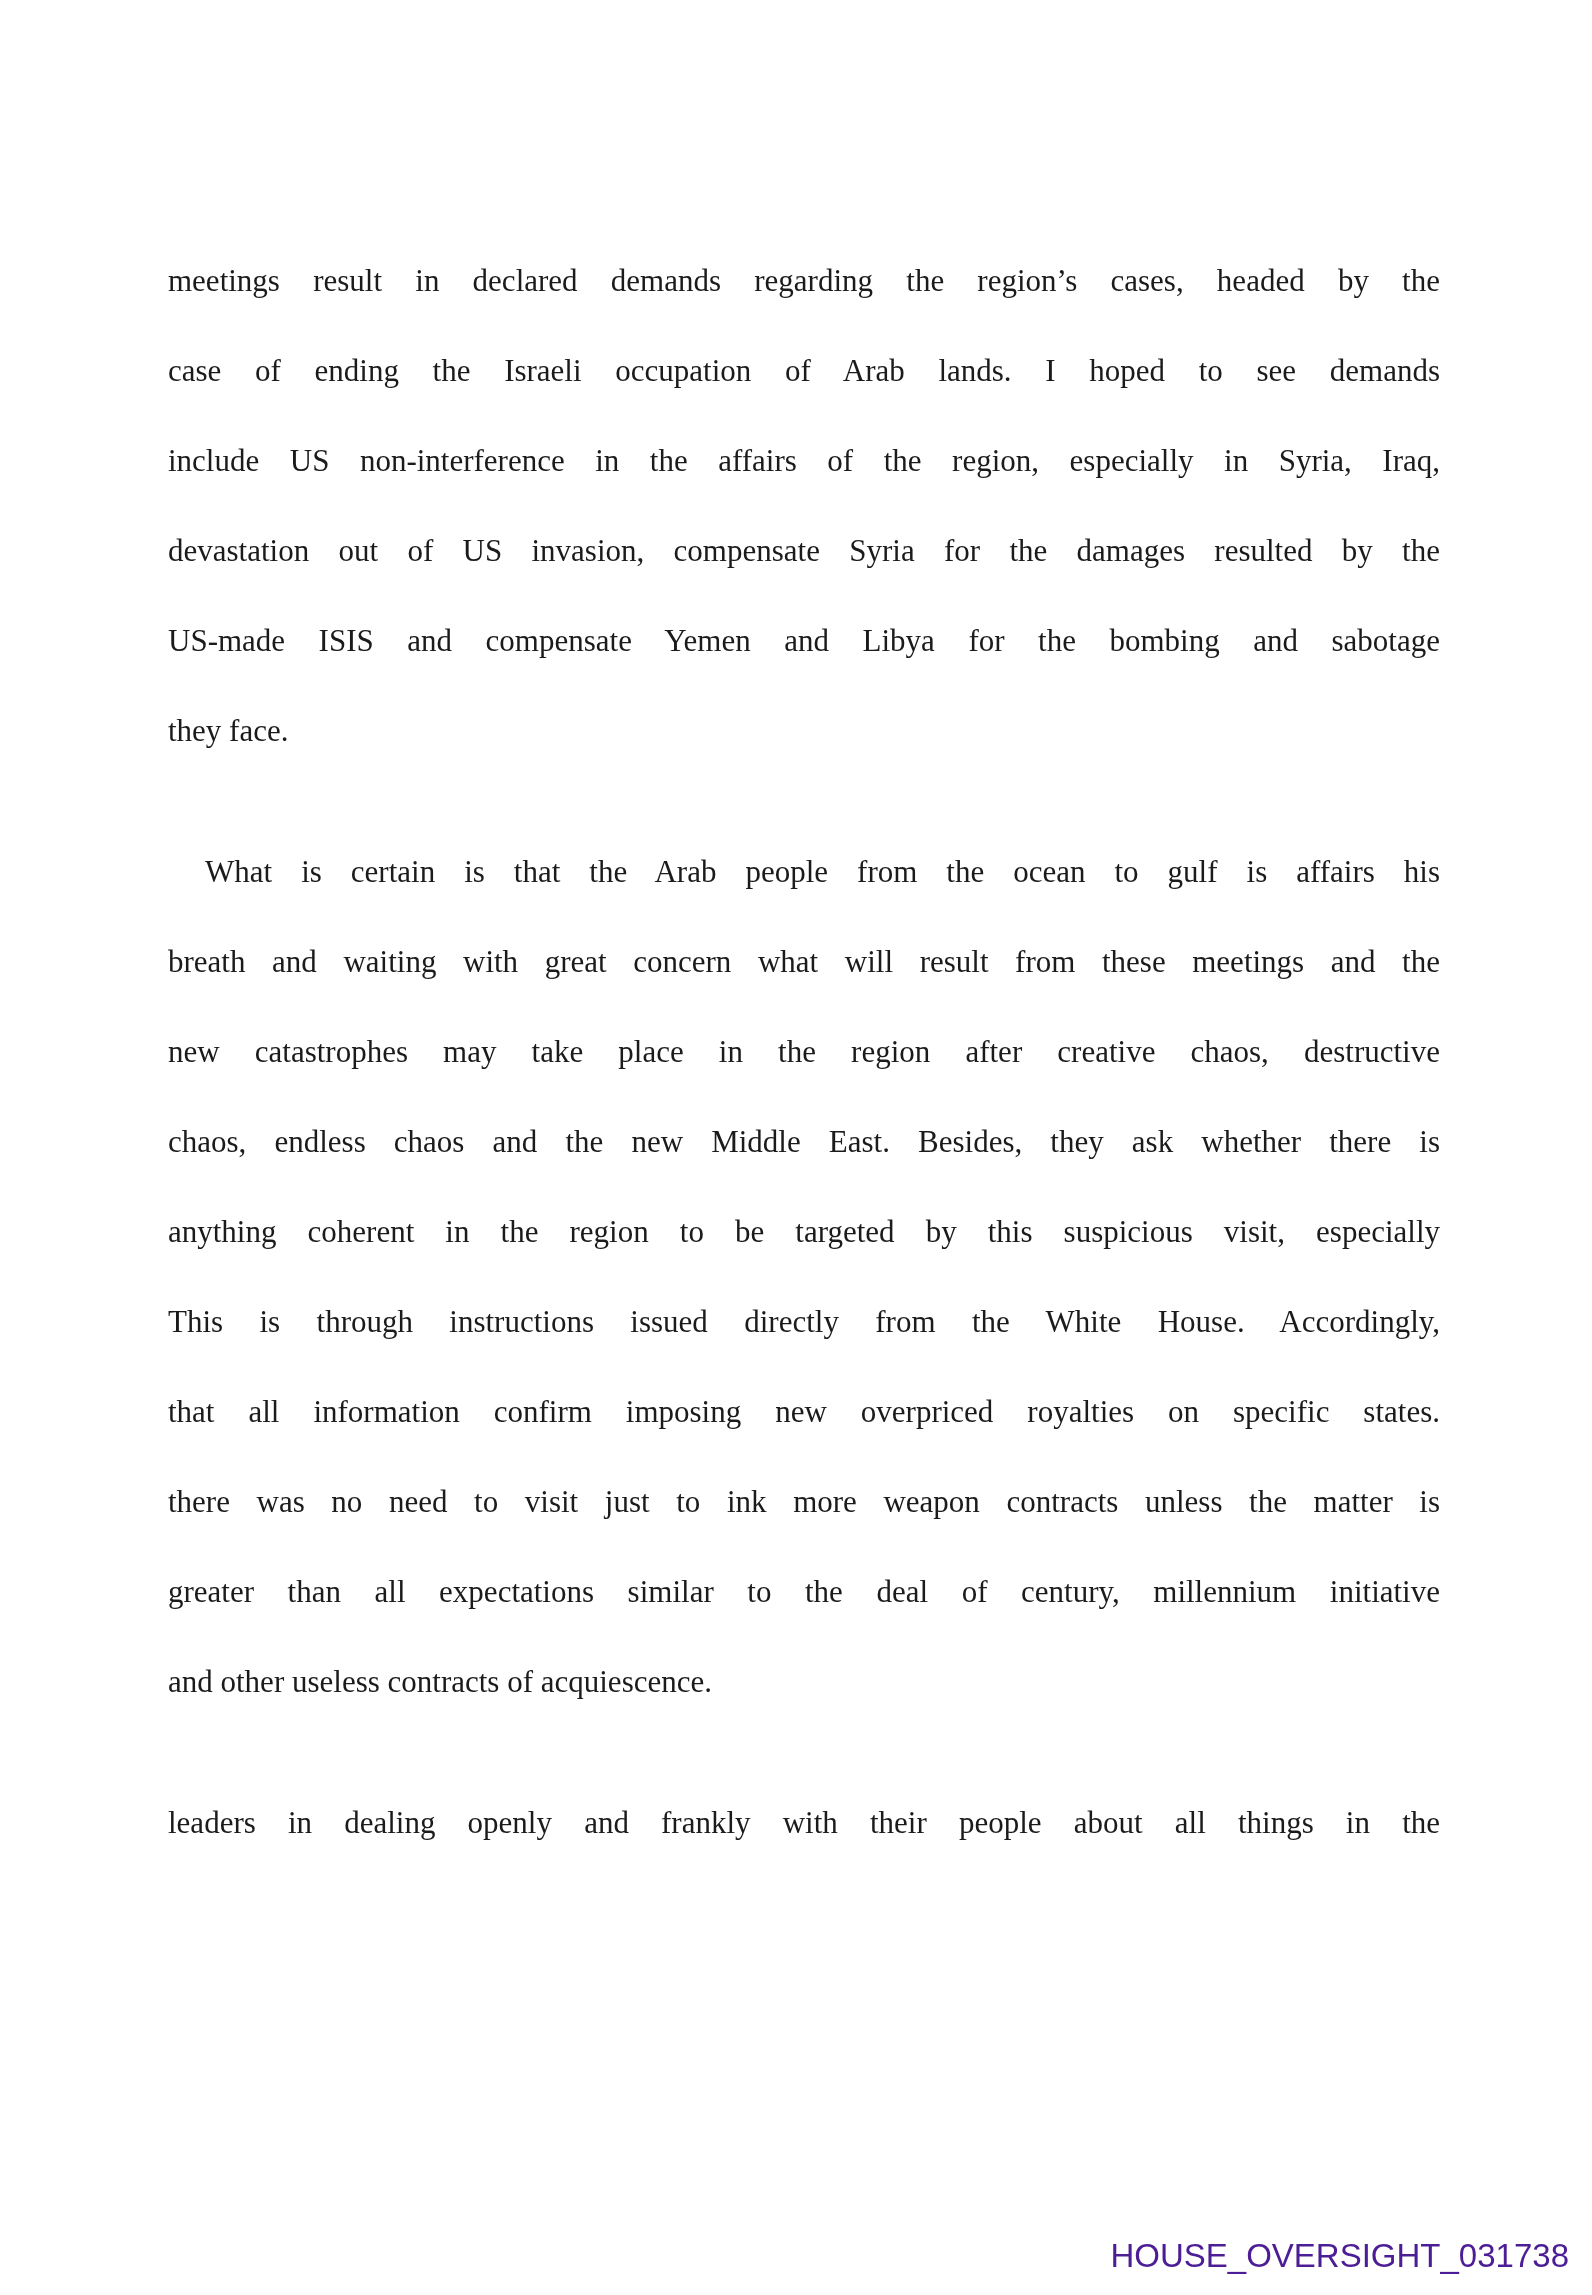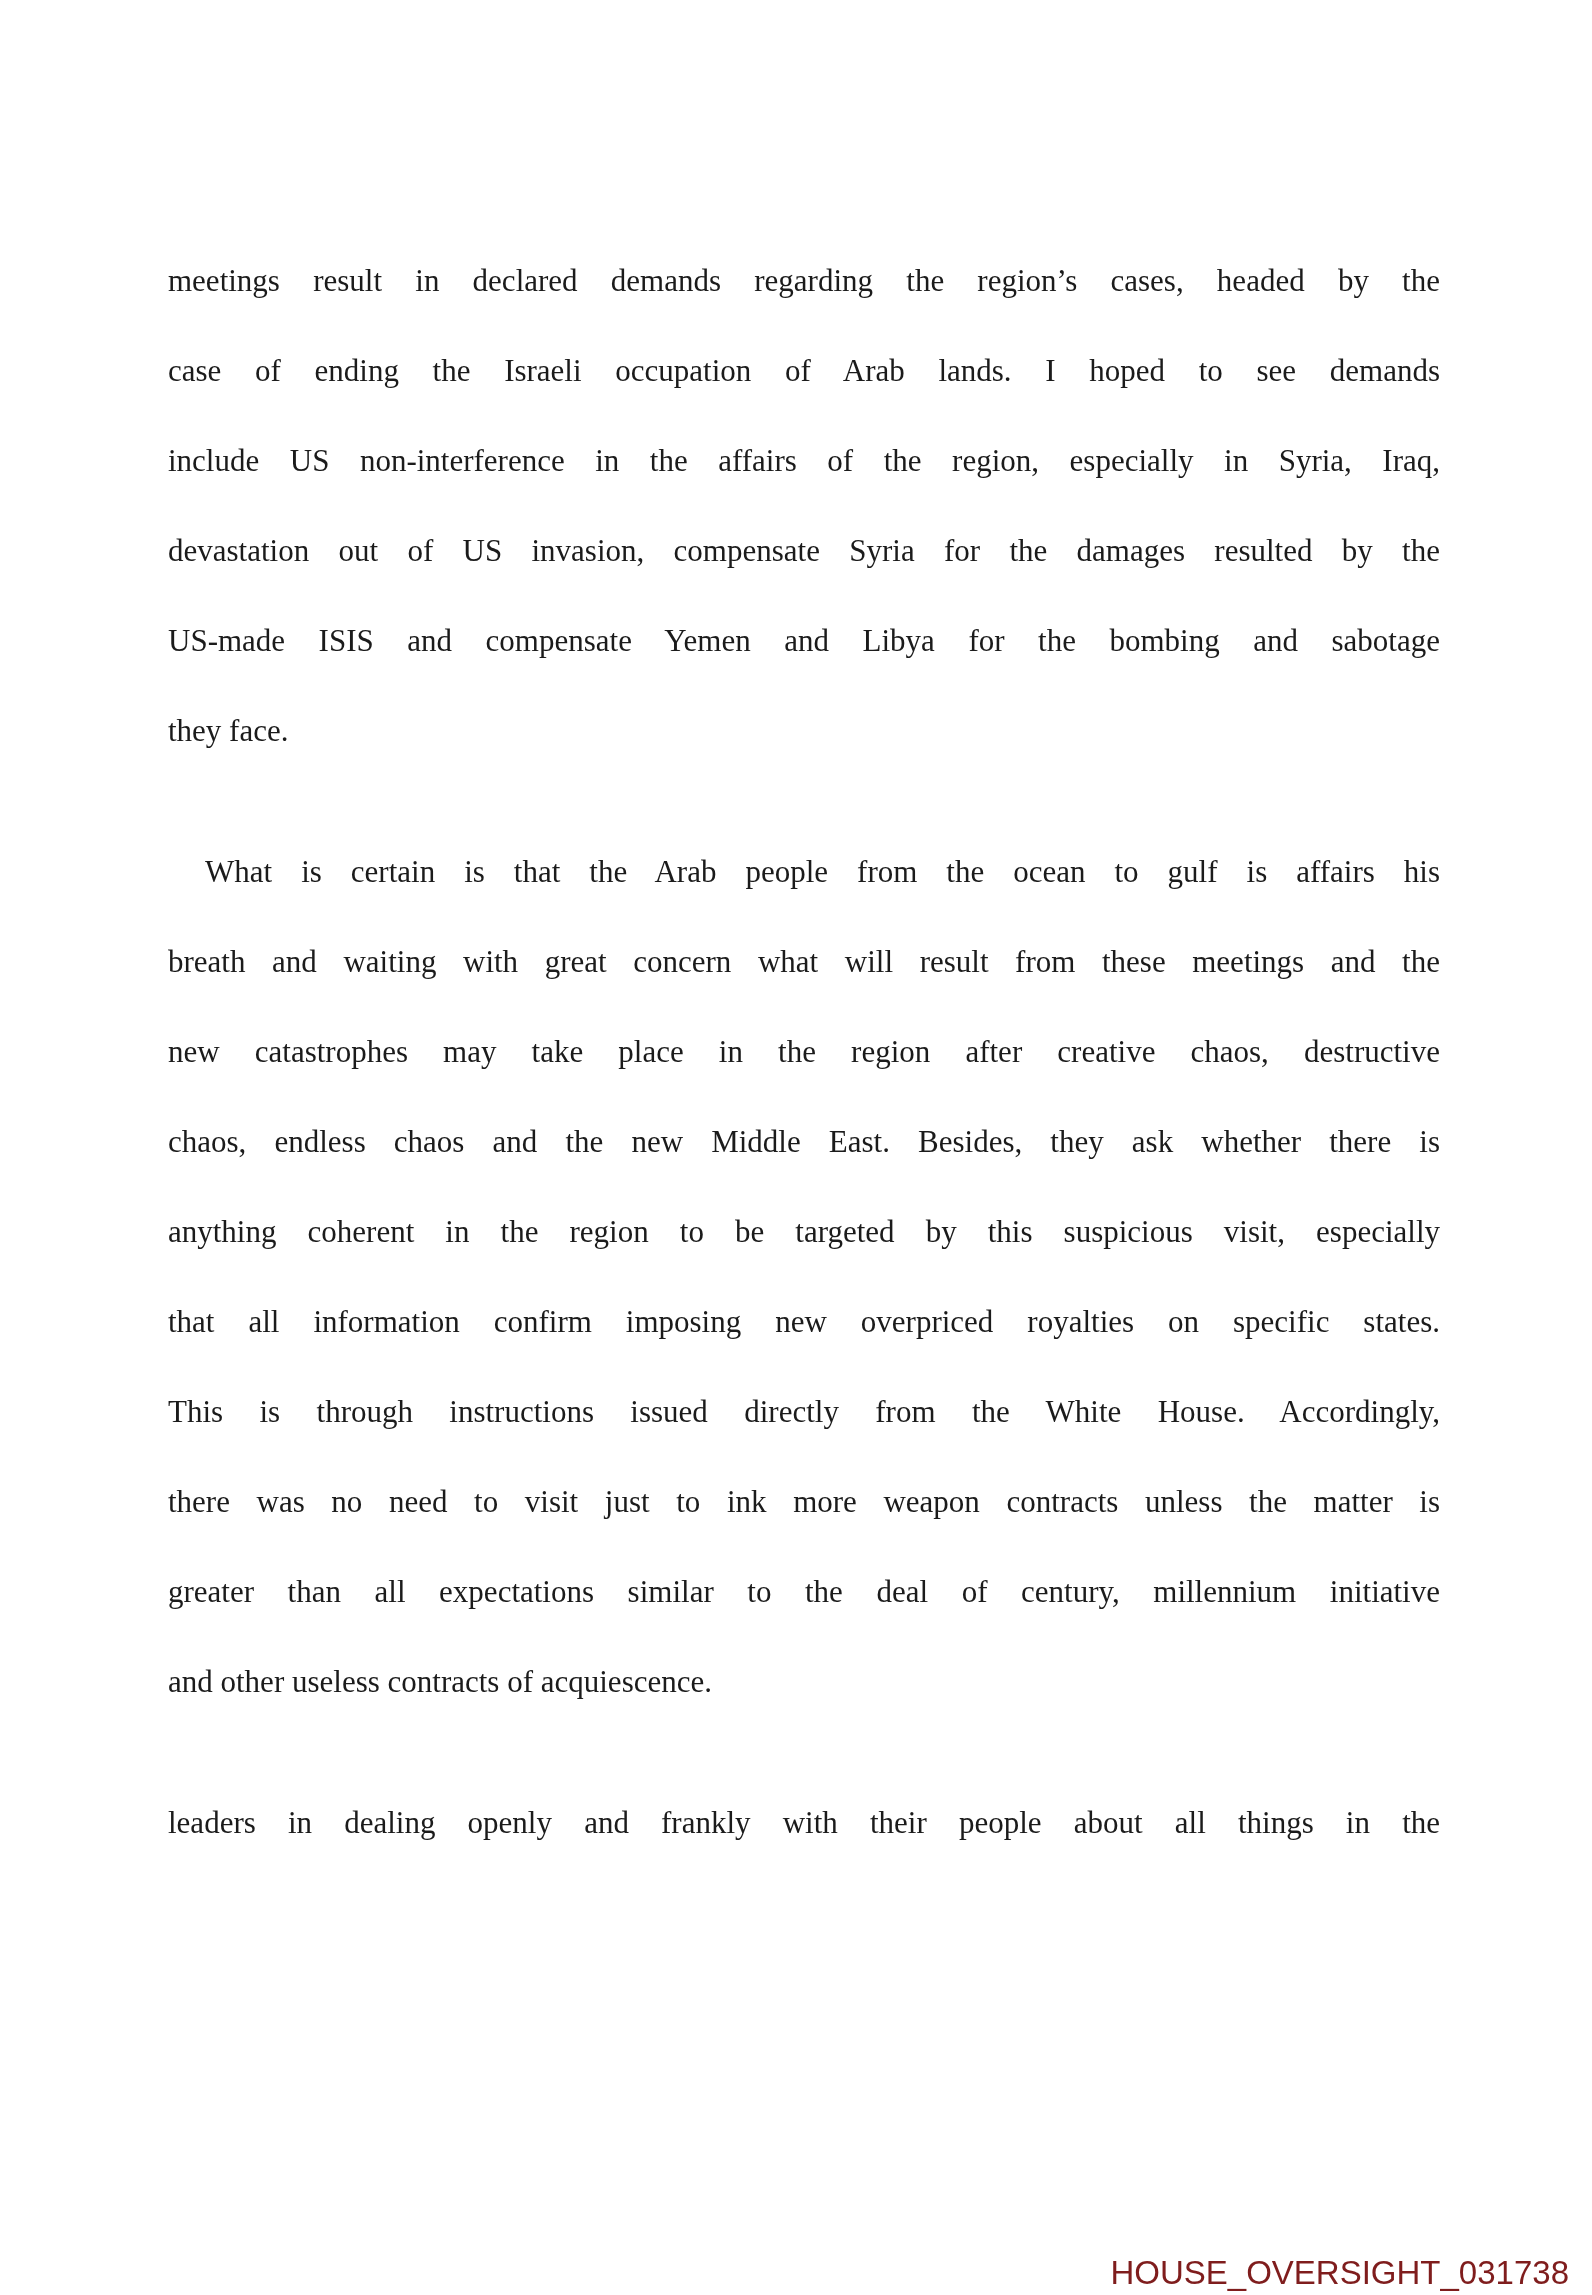--- a/index.html
+++ b/index.html
@@ -39,25 +39,25 @@
   }
   .line.lastline {
     text-align-last: left;
   }
   .line.indent {
     text-indent: 37px;
   }
   .footer {
     position: absolute;
     right: 23px;
-    bottom: 4px;
+    bottom: 21px;
     font-family: "Liberation Sans", "DejaVu Sans", sans-serif;
     font-size: 33px;
     line-height: 1.1;
-    color: #7f1d1d;
+    color: #4c1d95;
     letter-spacing: 0px;
   }
 </style>
 </head>
 <body>
 
 <div class="page">
 
   <div class="content">
 
@@ -69,22 +69,22 @@
       <span class="line">US-made ISIS and compensate Yemen and Libya for the bombing and sabotage</span>
       <span class="line lastline">they face.</span>
     </p>
 
     <p class="para">
       <span class="line indent">What is certain is that the Arab people from the ocean to gulf is affairs his</span>
       <span class="line">breath and waiting with great concern what will result from these meetings and the</span>
       <span class="line">new catastrophes may take place in the region after creative chaos, destructive</span>
       <span class="line">chaos, endless chaos and the new Middle East. Besides, they ask whether there is</span>
       <span class="line">anything coherent in the region to be targeted by this suspicious visit, especially</span>
+      <span class="line">This is through instructions issued directly from the White House. Accordingly,</span>
       <span class="line">that all information confirm imposing new overpriced royalties on specific states.</span>
-      <span class="line">This is through instructions issued directly from the White House. Accordingly,</span>
       <span class="line">there was no need to visit just to ink more weapon contracts unless the matter is</span>
       <span class="line">greater than all expectations similar to the deal of century, millennium initiative</span>
       <span class="line lastline">and other useless contracts of acquiescence.</span>
     </p>
 
     <p class="para">
       <span class="line">leaders in dealing openly and frankly with their people about all things in the</span>
     </p>
 
   </div>

